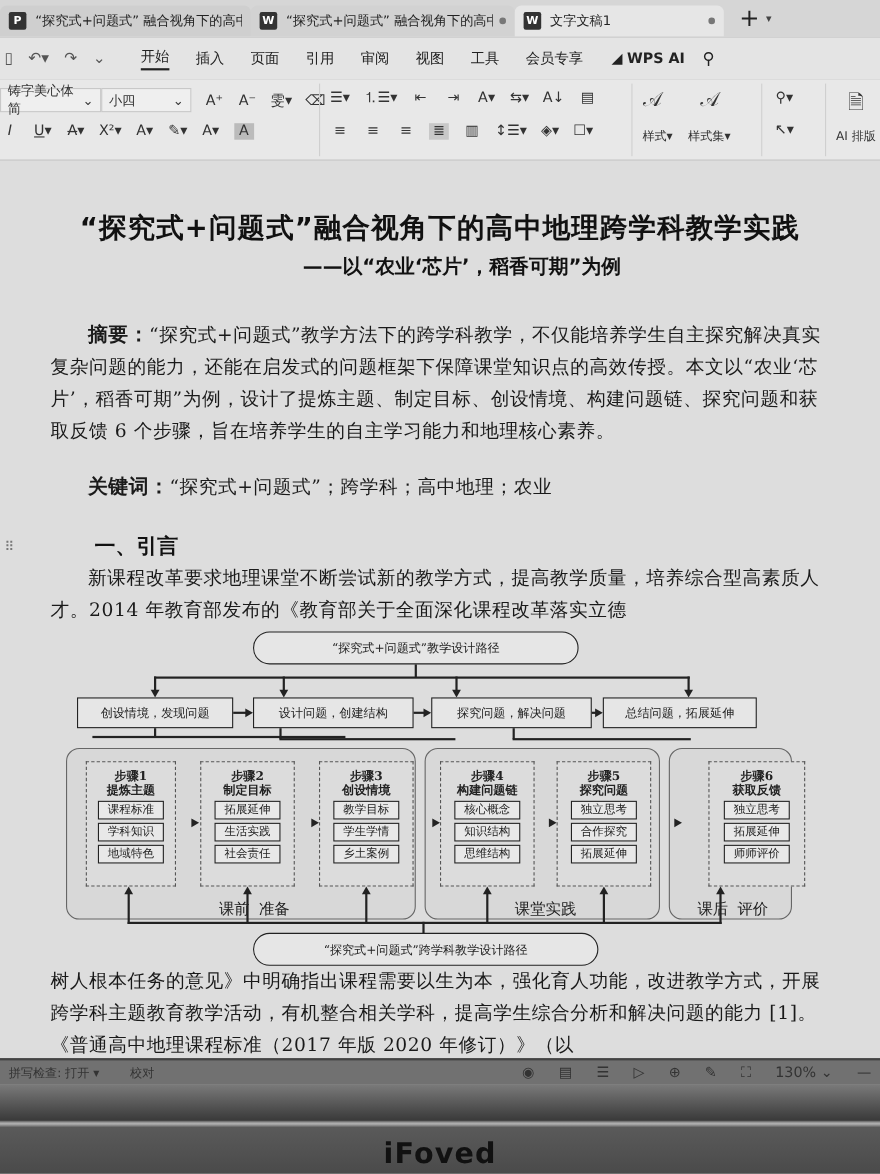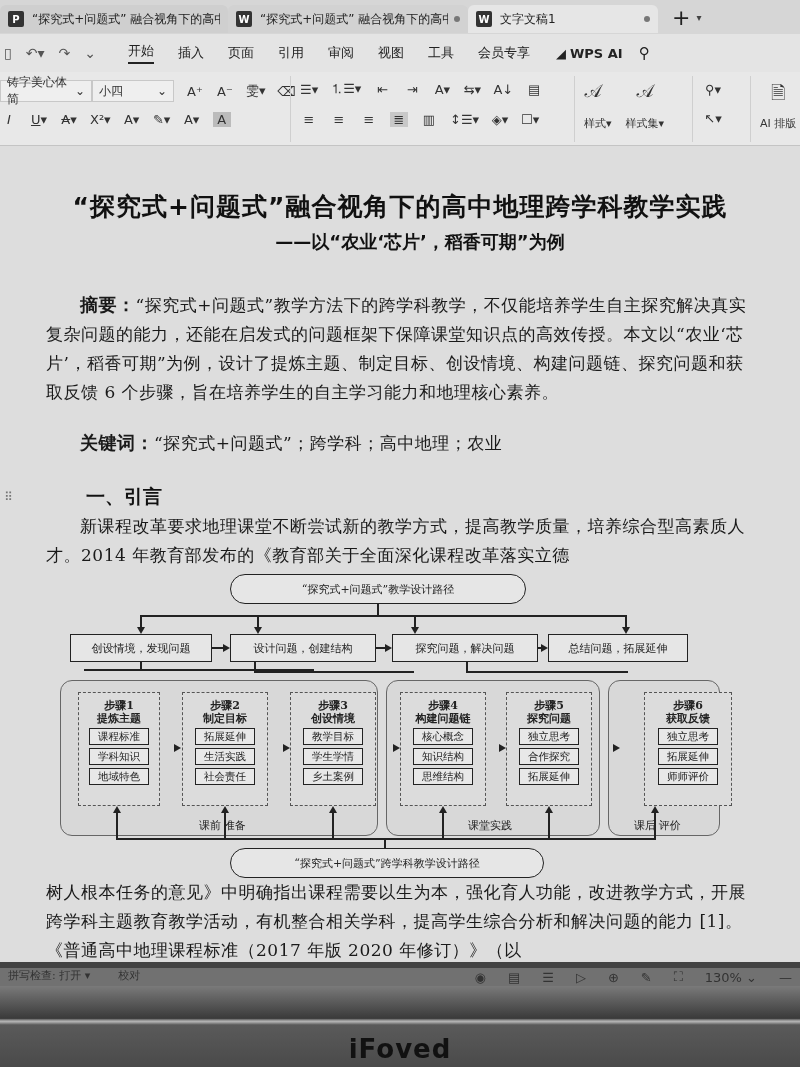--- a/index.html
+++ b/index.html
@@ -32,26 +32,26 @@
 .para .lead{font-family:"DejaVu Sans",sans-serif;font-weight:bold;font-size:18px}
 .h1{position:absolute;left:86px;top:338px;font-weight:bold;font-size:19px;color:#111}
 .gripper{position:absolute;left:4px;top:344px;font-size:12px;color:#777}
 .diagram{position:absolute;left:54px;top:428px;width:680px;height:306px}
 .rbox{position:absolute;border:1.5px solid #222;background:#e6e6e6;font-family:"DejaVu Serif",serif;font-size:11px;display:flex;align-items:center;justify-content:center;color:#222}
 .pill{border-radius:16px}
 .group{position:absolute;border:1.5px solid #666;border-radius:12px;background:#d8d8d8}
 .step{position:absolute;border:1.5px dashed #555;background:#dcdcdc;text-align:center;font-family:"DejaVu Serif",serif;font-size:11px;color:#222;padding-top:6px}
 .step .st{font-weight:bold;line-height:13px}
 .chip{display:block;margin:3px auto 0;width:60px;border:1.5px solid #222;background:#e8e8e8;font-size:10.5px;line-height:15px}
-.glabel{position:absolute;font-family:Liberation Serif, serif;font-size:11px;color:#222}
+.glabel{position:absolute;font-family:Liberation Mono, monospace;font-size:14px;color:#222}
 .line{position:absolute;background:#222}
 .arrow-r{position:absolute;width:0;height:0;border-top:4px solid transparent;border-bottom:4px solid transparent;border-left:7px solid #222}
 .arrow-d{position:absolute;width:0;height:0;border-left:4px solid transparent;border-right:4px solid transparent;border-top:7px solid #222}
 .arrow-u{position:absolute;width:0;height:0;border-left:4px solid transparent;border-right:4px solid transparent;border-bottom:7px solid #222}
-.statusbar{position:absolute;left:0;top:962px;width:800px;height:24px;background:#ec4899;border-top:6px solid #a21caf;display:flex;font-size:11px;color:#333}
+.statusbar{position:absolute;left:0;top:962px;width:800px;height:24px;background:#ec4899;border-top:2px solid #a21caf;display:flex;align-items:center;font-size:11px;color:#333}
 .statusbar .l{margin-left:8px;display:flex;gap:28px}
 .statusbar .r{margin-left:auto;display:flex;gap:22px;align-items:center;margin-right:8px;font-size:13px}
 .bezel{position:absolute;left:0;top:986px;width:800px;height:81px;background:linear-gradient(#7a7a7a,#3a3a3a 40%,#8c8c8c 42%,#b4b4b4 44%,#5a5a5a 48%,#4a4a4a)}
 .brand{position:absolute;left:0;top:1034px;width:800px;text-align:center;font-weight:bold;font-size:26px;color:#111;letter-spacing:1px}
 </style>
 </head>
 <body>
 
 <div class="tabbar">
   <div class="tab t1">

